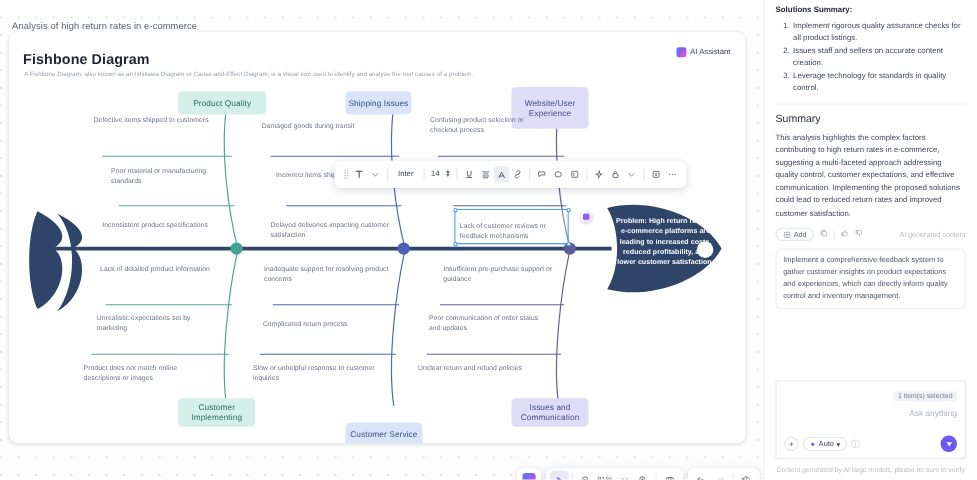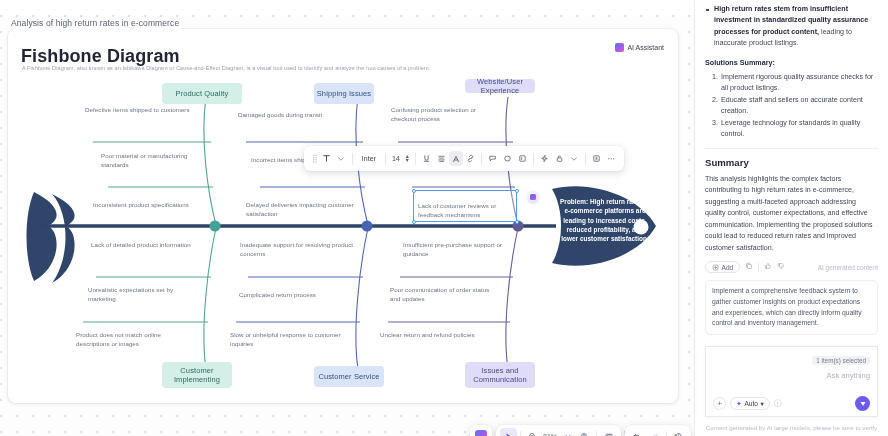--- a/index.html
+++ b/index.html
@@ -31,21 +31,21 @@
   .paper {
     position: absolute; left: 8px; top: 14px;
     width: 670px; height: 374px;
     background: #ffffff;
     border-radius: 8px;
     box-shadow: 0 1px 4px rgba(20,30,60,.10), 0 0 0 1px rgba(20,30,60,.04);
     overflow: hidden;
   }
   .paper-title {
     position: absolute; left: 13px; top: 17px;
-    font-size: 18px; font-weight: 700; color: #1f2534; letter-spacing: .1px;
+    font-size: 13px; font-weight: 700; color: #1f2534; letter-spacing: .1px;
   }
   .paper-sub {
     position: absolute; left: 14px; top: 36px; width: 620px;
     font-size: 5.6px; color: #9aa0ae; letter-spacing: .05px;
   }
   .ai-assistant-btn {
     position: absolute; right: 14px; top: 14px;
     display: flex; align-items: center; gap: 3px;
     font-size: 7px; color: #3b4255; cursor: pointer;
   }
@@ -178,21 +178,21 @@
   }
   .rp-bullets li::before {
     content: ""; position: absolute; left: 1px; top: 4.5px;
     width: 2.6px; height: 2.6px; background: #40465a;
   }
   .rp-bullets li b { font-weight: 700; color: #23283a; }
   .rp-h-sub { font-size: 7.2px; font-weight: 700; color: #23283a; margin-bottom: 5px; }
   .rp-ol { margin: 0 0 7px 15px; padding: 0; }
   .rp-ol li { font-size: 7.1px; line-height: 1.62; color: #40465a; padding-left: 1px; }
   .rp-hr { height: 1px; background: #eceef1; margin: 7px 0 8px 0; }
-  .rp-h2 { font-size: 9.6px; font-weight: 700; color: #1f2534; margin-bottom: 6px; }
+  .rp-h2 { font-size: 9.6px; font-weight: 400; color: #1f2534; margin-bottom: 6px; }
   .rp-p { font-size: 7.1px; line-height: 1.62; color: #40465a; margin-bottom: 7px; }
 
   .rp-actions {
     display: flex; align-items: center; gap: 5px;
     margin-top: 3px; margin-bottom: 7px;
   }
   .chip-add {
     display: flex; align-items: center; gap: 2.5px;
     border: 1px solid #e3e5ea; border-radius: 9px;
     padding: 1.5px 6px; font-size: 6.6px; color: #5b6273; cursor: pointer;
@@ -303,28 +303,28 @@
         <circle cx="359" cy="197" r="5.6" fill="#4a63b3"></circle>
         <circle cx="510" cy="197" r="5.6" fill="#5e5a96"></circle>
       </svg>
 
       <div class="cat-box cat-teal" style="left:154px; top:54px; width:80px; height:21px;">
         <span>Product Quality</span>
       </div>
       <div class="cat-box cat-blue" style="left:306px; top:54px; width:60px; height:21px;">
         <span>Shipping Issues</span>
       </div>
-      <div class="cat-box cat-purp" style="left:457px; top:50px; width:70px; height:14px;">
+      <div class="cat-box cat-purp" style="left:457px; top:50px; width:70px; height:38px;">
         <span>Website/User Experience</span>
       </div>
 
       <div class="cat-box cat-teal" style="left:154px; top:333px; width:70px; height:26px;">
         <span>Customer Implementing</span>
       </div>
-      <div class="cat-box cat-blue" style="left:306px; top:337px; width:70px; height:21px;">
+      <div class="cat-box cat-blue" style="left:306px; top:355px; width:70px; height:21px;">
         <span>Customer Service</span>
       </div>
       <div class="cat-box cat-purp" style="left:457px; top:333px; width:70px; height:26px;">
         <span>Issues and Communication</span>
       </div>
 
       <div class="cause-txt" style="left:77px; top:77px; width:105px;">Defective items shipped to customers</div>
       <div class="cause-txt" style="left:93px; top:123px; width:108px;">Poor material or manufacturing standards</div>
       <div class="cause-txt" style="left:85px; top:172px; width:118px;">Inconsistent product specifications</div>
 
@@ -510,30 +510,25 @@
         </span>
       </div>
     </div>
 
   </div>
 
   <div class="right-panel">
 
     <div class="rp-scroll">
 
-      <ul class="rp-bullets">
-        <li>
-          <b>High return rates stem from insufficient investment in standardized quality assurance processes for product content,</b><span> leading to inaccurate product listings.</span>
-        </li>
-      </ul>
 
       <div class="rp-h-sub">Solutions Summary:</div>
       <ol class="rp-ol">
         <li>Implement rigorous quality assurance checks for all product listings.</li>
-        <li>Educate staff and sellers on accurate content creation.</li>
+        <li>Issues staff and sellers on accurate content creation.</li>
         <li>Leverage technology for standards in quality control.</li>
       </ol>
 
       <div class="rp-hr"></div>
 
       <div class="rp-h2">Summary</div>
       <div class="rp-p">This analysis highlights the complex factors contributing to high return rates in e-commerce, suggesting a multi-faceted approach addressing quality control, customer expectations, and effective communication. Implementing the proposed solutions could lead to reduced return rates and improved customer satisfaction.</div>
 
       <div class="rp-actions">
         <span class="chip-add">

